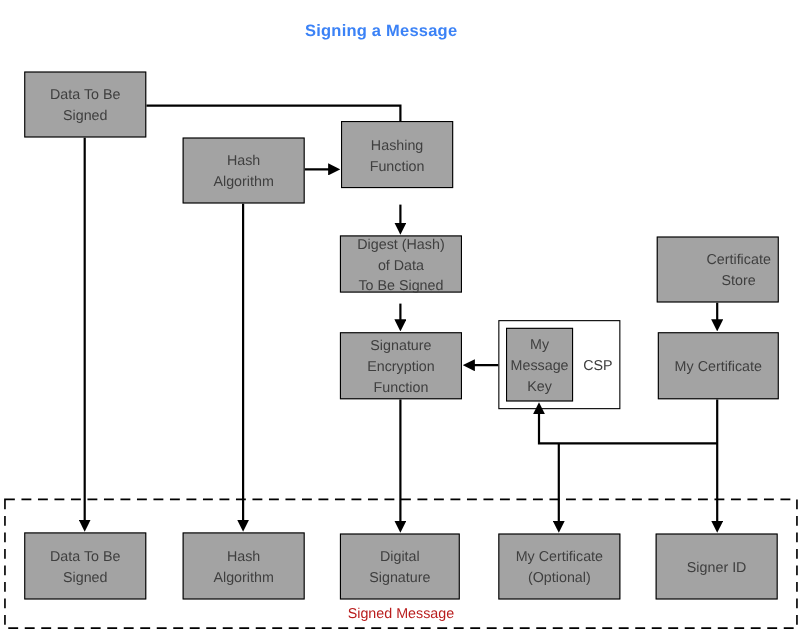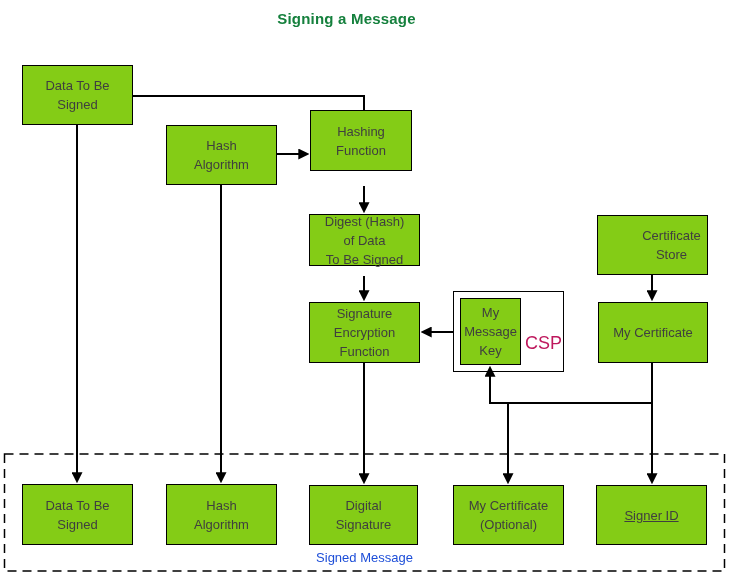--- a/index.html
+++ b/index.html
@@ -4,46 +4,46 @@
 <style>
   html,body{margin:0;padding:0;background:#ffffff;}
   #stage{
     position:relative;
     width:729px;height:579px;
     background:#ffffff;
     font-family:"Liberation Sans", sans-serif;
     overflow:hidden;
   }
   #title{
-    position:absolute;left:0;top:10px;width:693px;
+    position:absolute;left:0;top:20px;width:693px;
     text-align:center;
-    font-size:15px;font-weight:bold;color:#15803d;
+    font-size:15px;font-weight:bold;color:#3b82f6;
     letter-spacing:0.2px;
   }
   .node{
     position:absolute;
     border:1px solid #000000;
-    background:#84cc16;
+    background:#a3a3a3;
     display:flex;align-items:center;justify-content:center;
     text-align:center;
     font-size:13px;line-height:19px;color:#3f3f3f;
     white-space:pre-line;
     box-sizing:border-box;
   }
   .node.transparent{background:transparent;}
   #connectors{position:absolute;left:0;top:0;z-index:1;}
   .node, .floating-label{z-index:2;}
   .floating-label{
     position:absolute;text-align:center;
-    font-size:13px;color:#1d4ed8;white-space:pre-line;
+    font-size:13px;color:#b91c1c;white-space:pre-line;
   }
   #csp-label{
-    position:absolute;left:68px;top:12px;width:43px;height:79px;
+    position:absolute;left:68px;top:0;width:43px;height:79px;
     display:flex;align-items:center;justify-content:center;
-    font-size:18px;color:#be185d;
+    font-size:13px;color:#404040;
   }
   #pk-box{
     position:absolute;left:6px;top:6px;width:61px;height:67px;
   }
 </style>
 </head>
 <body>
 
 <div id="stage">
 
@@ -107,17 +107,17 @@
 
   <div class="node" style="left:166px;top:484px;width:111px;height:61px;">Hash
 Algorithm</div>
 
   <div class="node" style="left:309px;top:485px;width:109px;height:60px;">Digital
 Signature</div>
 
   <div class="node" style="left:453px;top:485px;width:111px;height:60px;">My Certificate
 (Optional)</div>
 
-  <div class="node" style="left:596px;top:485px;width:111px;height:60px;text-decoration:underline;">Signer ID</div>
+  <div class="node" style="left:596px;top:485px;width:111px;height:60px;">Signer ID</div>
 
   <div class="floating-label" style="left:309px;top:550px;width:111px;">Signed Message</div>
 
 </div>
 
 </body></html>

